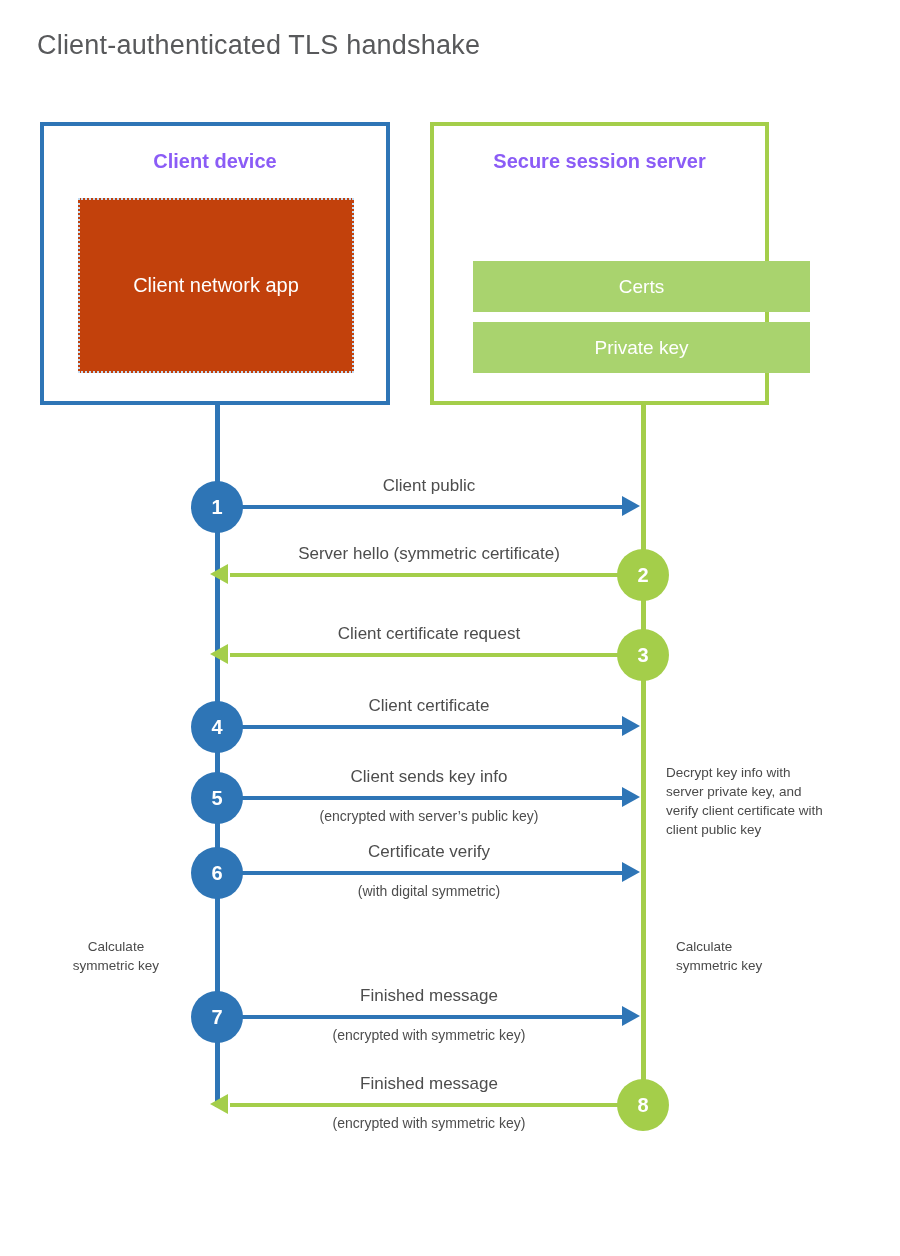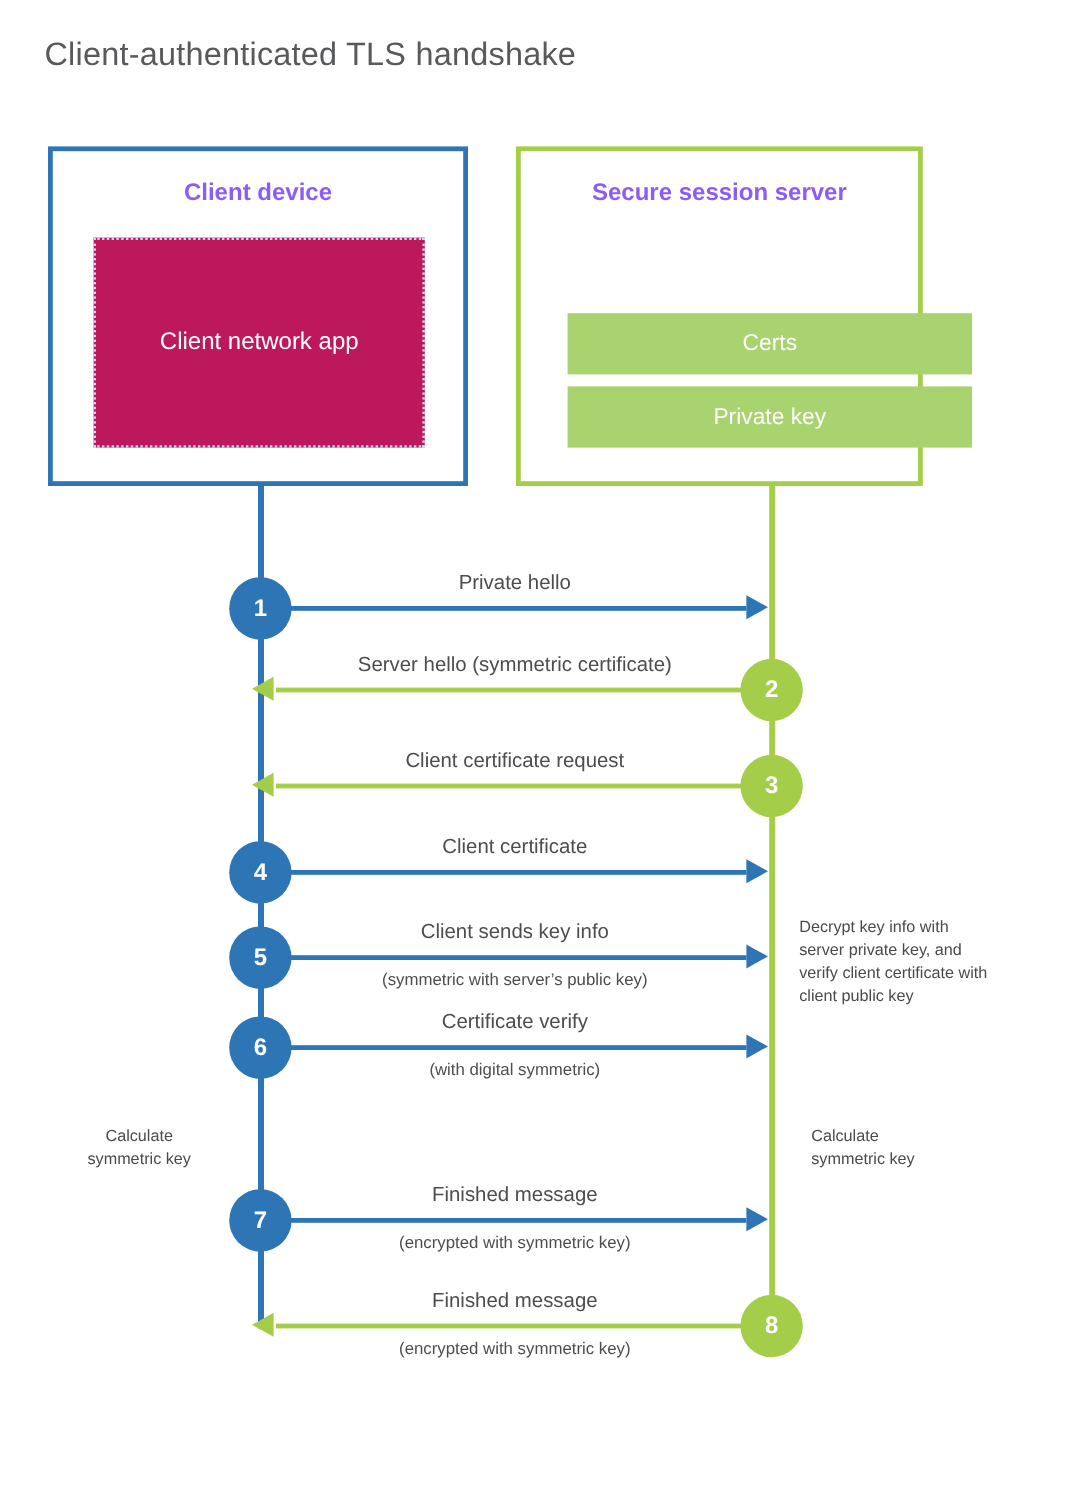--- a/index.html
+++ b/index.html
@@ -15,21 +15,21 @@
   
   .actor-box{position:absolute;top:122px;height:283px;background:#fff;box-sizing:border-box;}
   .client-box{left:40px;width:350px;border:4px solid #2e75b6;}
   .server-box{left:430px;width:339px;border:4px solid #a4ce4a;}
   .actor-title{
     position:absolute;left:0;right:0;top:24px;text-align:center;
     font-size:20px;font-weight:bold;color:#8b5cf6;
   }
   .app-box{
     position:absolute;left:34px;top:72px;width:276px;height:175px;
-    background:#be185d;border:2px dotted #c4dcf2;box-sizing:border-box;
+    background:#c2410c;border:2px dotted #c4dcf2;box-sizing:border-box;
     display:flex;align-items:center;justify-content:center;
   }
   .app-box span{
     display:block;width:190px;text-align:center;color:#ffffff;
     font-size:20px;line-height:1.55;
   }
   .module-bar{
     position:absolute;left:39px;width:337px;height:51px;background:#a9d36e;
     display:flex;align-items:center;justify-content:center;
     color:#ffffff;font-size:19px;
@@ -88,21 +88,21 @@
     <div class="module-bar bar-2">Private key</div>
   </div>
 
   <div class="lifeline blue"></div>
   <div class="lifeline green"></div>
 
   <div class="step right" style="top:507px">
     <div class="line"></div>
     <div class="head"></div>
     <div class="circle">1</div>
-    <div class="msg-label">Private hello</div>
+    <div class="msg-label">Client public</div>
   </div>
 
   <div class="step left" style="top:575px">
     <div class="line"></div>
     <div class="head"></div>
     <div class="circle">2</div>
     <div class="msg-label">Server hello (symmetric certificate)</div>
   </div>
 
   <div class="step left" style="top:655px">
@@ -117,21 +117,21 @@
     <div class="head"></div>
     <div class="circle">4</div>
     <div class="msg-label">Client certificate</div>
   </div>
 
   <div class="step right" style="top:798px">
     <div class="line"></div>
     <div class="head"></div>
     <div class="circle">5</div>
     <div class="msg-label">Client sends key info</div>
-    <div class="msg-sublabel">(symmetric with server’s public key)</div>
+    <div class="msg-sublabel">(encrypted with server’s public key)</div>
   </div>
 
   <div class="step right" style="top:873px">
     <div class="line"></div>
     <div class="head"></div>
     <div class="circle">6</div>
     <div class="msg-label">Certificate verify</div>
     <div class="msg-sublabel">(with digital symmetric)</div>
   </div>
 

